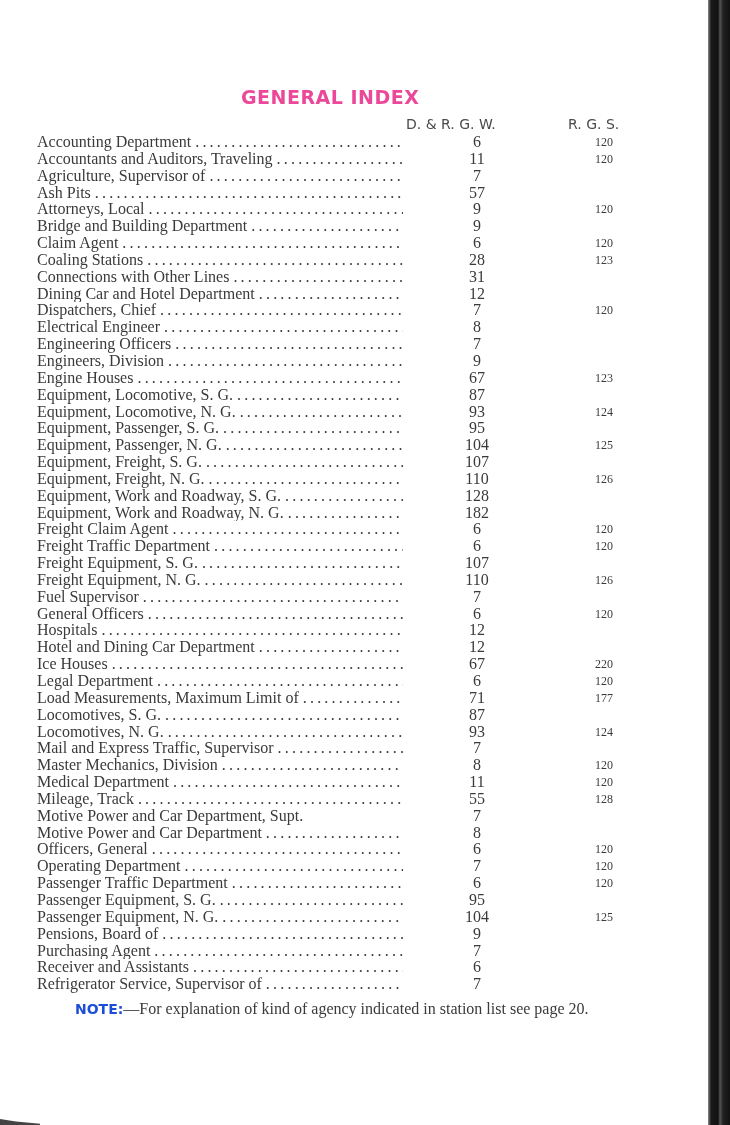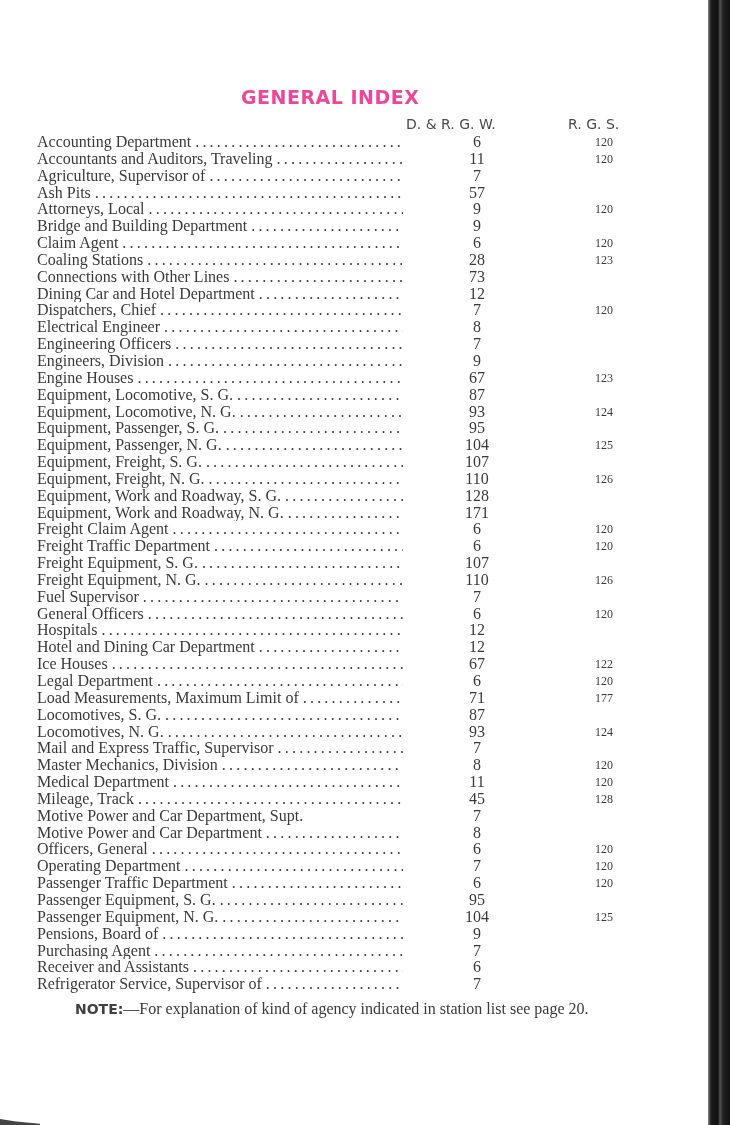--- a/index.html
+++ b/index.html
@@ -51,21 +51,21 @@
   .row .rgs {
     position: absolute; left: 546px; width: 30px; text-align: right;
     font-family: "Liberation Serif", serif; font-size: 12px;
   }
   .note {
     position: absolute; top: 999px; left: 37px; width: 580px;
     font-family: "Liberation Serif", serif; font-size: 16px; line-height: 19px;
   }
   .note .note-label {
     font-family: "DejaVu Sans", sans-serif; font-weight: bold; font-size: 14px;
-    margin-left: 38px; color: #404040;
+    margin-left: 38px; color: #1d4ed8;
   }
   .specks { position: absolute; left: 0; bottom: 0; width: 40px; height: 6px; background: #444; clip-path: polygon(0 0, 40% 40%, 100% 80%, 100% 100%, 0 100%); }
 </style>
 </head>
 <body>
 
 <div class="binding"></div>
 <div class="specks"></div>
 
 <div class="title">GENERAL INDEX</div>
@@ -108,21 +108,21 @@
       <span class="drgw">6</span>
       <span class="rgs">120</span>
     </div>
     <div class="row">
       <span class="label">Coaling Stations . . . . . . . . . . . . . . . . . . . . . . . . . . . . . . . . . . . . . . . . . . . . . . . . . . . . . . . . . . . . </span>
       <span class="drgw">28</span>
       <span class="rgs">123</span>
     </div>
     <div class="row">
       <span class="label">Connections with Other Lines . . . . . . . . . . . . . . . . . . . . . . . . . . . . . . . . . . . . . . . . . . . . . . . . . . . . . . . . . . . . </span>
-      <span class="drgw">73</span>
+      <span class="drgw">31</span>
       <span class="rgs"></span>
     </div>
     <div class="row">
       <span class="label">Dining Car and Hotel Department . . . . . . . . . . . . . . . . . . . . . . . . . . . . . . . . . . . . . . . . . . . . . . . . . . . . . . . . . . . . </span>
       <span class="drgw">12</span>
       <span class="rgs"></span>
     </div>
     <div class="row">
       <span class="label">Dispatchers, Chief . . . . . . . . . . . . . . . . . . . . . . . . . . . . . . . . . . . . . . . . . . . . . . . . . . . . . . . . . . . . </span>
       <span class="drgw">7</span>
@@ -178,21 +178,21 @@
       <span class="drgw">110</span>
       <span class="rgs">126</span>
     </div>
     <div class="row">
       <span class="label">Equipment, Work and Roadway, S. G. . . . . . . . . . . . . . . . . . . . . . . . . . . . . . . . . . . . . . . . . . . . . . . . . . . . . . . . . . . . . </span>
       <span class="drgw">128</span>
       <span class="rgs"></span>
     </div>
     <div class="row">
       <span class="label">Equipment, Work and Roadway, N. G. . . . . . . . . . . . . . . . . . . . . . . . . . . . . . . . . . . . . . . . . . . . . . . . . . . . . . . . . . . . . </span>
-      <span class="drgw">171</span>
+      <span class="drgw">182</span>
       <span class="rgs"></span>
     </div>
     <div class="row">
       <span class="label">Freight Claim Agent . . . . . . . . . . . . . . . . . . . . . . . . . . . . . . . . . . . . . . . . . . . . . . . . . . . . . . . . . . . . </span>
       <span class="drgw">6</span>
       <span class="rgs">120</span>
     </div>
     <div class="row">
       <span class="label">Freight Traffic Department . . . . . . . . . . . . . . . . . . . . . . . . . . . . . . . . . . . . . . . . . . . . . . . . . . . . . . . . . . . . </span>
       <span class="drgw">6</span>
@@ -224,21 +224,21 @@
       <span class="rgs"></span>
     </div>
     <div class="row">
       <span class="label">Hotel and Dining Car Department . . . . . . . . . . . . . . . . . . . . . . . . . . . . . . . . . . . . . . . . . . . . . . . . . . . . . . . . . . . . </span>
       <span class="drgw">12</span>
       <span class="rgs"></span>
     </div>
     <div class="row">
       <span class="label">Ice Houses . . . . . . . . . . . . . . . . . . . . . . . . . . . . . . . . . . . . . . . . . . . . . . . . . . . . . . . . . . . . </span>
       <span class="drgw">67</span>
-      <span class="rgs">122</span>
+      <span class="rgs">220</span>
     </div>
     <div class="row">
       <span class="label">Legal Department . . . . . . . . . . . . . . . . . . . . . . . . . . . . . . . . . . . . . . . . . . . . . . . . . . . . . . . . . . . . </span>
       <span class="drgw">6</span>
       <span class="rgs">120</span>
     </div>
     <div class="row">
       <span class="label">Load Measurements, Maximum Limit of . . . . . . . . . . . . . . . . . . . . . . . . . . . . . . . . . . . . . . . . . . . . . . . . . . . . . . . . . . . . </span>
       <span class="drgw">71</span>
       <span class="rgs">177</span>
@@ -263,21 +263,21 @@
       <span class="drgw">8</span>
       <span class="rgs">120</span>
     </div>
     <div class="row">
       <span class="label">Medical Department  . . . . . . . . . . . . . . . . . . . . . . . . . . . . . . . . . . . . . . . . . . . . . . . . . . . . . . . . . . . . </span>
       <span class="drgw">11</span>
       <span class="rgs">120</span>
     </div>
     <div class="row">
       <span class="label">Mileage, Track . . . . . . . . . . . . . . . . . . . . . . . . . . . . . . . . . . . . . . . . . . . . . . . . . . . . . . . . . . . . </span>
-      <span class="drgw">45</span>
+      <span class="drgw">55</span>
       <span class="rgs">128</span>
     </div>
     <div class="row">
       <span class="label">Motive Power and Car  Department,  Supt.</span>
       <span class="drgw">7</span>
       <span class="rgs"></span>
     </div>
     <div class="row">
       <span class="label">Motive Power and Car Department . . . . . . . . . . . . . . . . . . . . . . . . . . . . . . . . . . . . . . . . . . . . . . . . . . . . . . . . . . . . </span>
       <span class="drgw">8</span>

